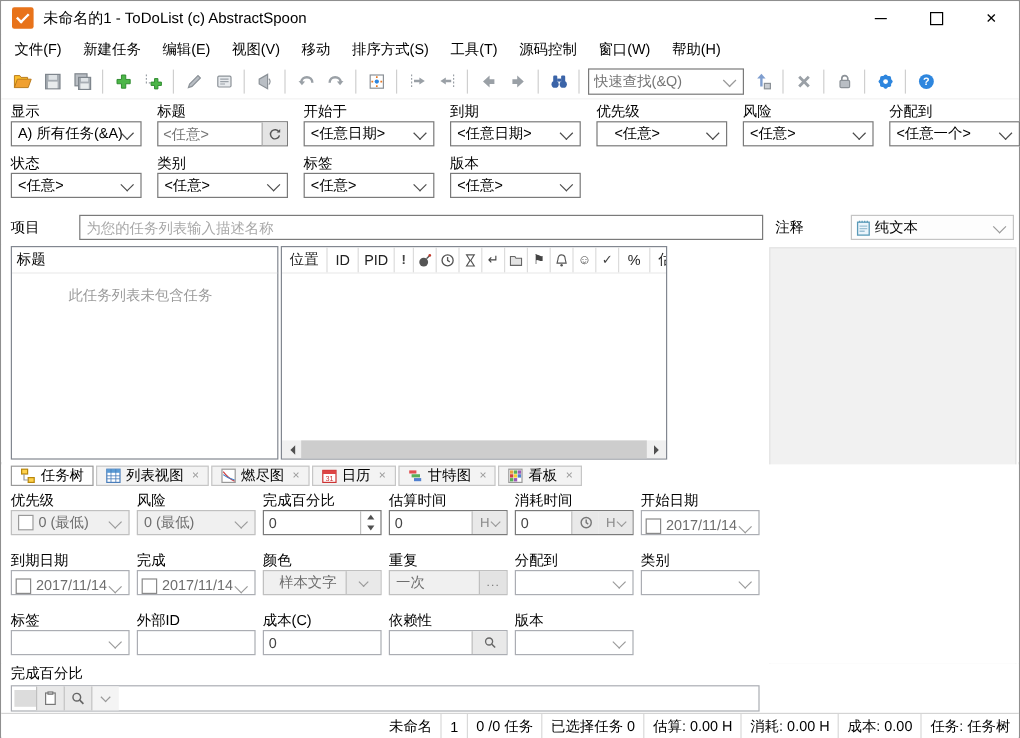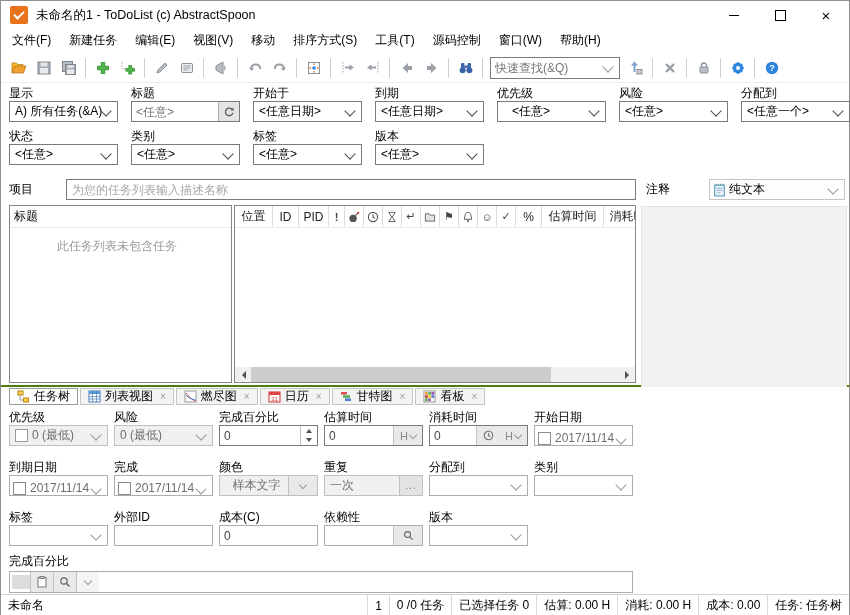--- a/index.html
+++ b/index.html
@@ -1,32 +1,32 @@
 <!DOCTYPE html>
 <html><head>
 <meta charset="utf-8">
 <style>
   html,body{margin:0;padding:0;background:#e6e6e6;}
   body{width:850px;height:615px;position:relative;font-family:"Liberation Sans","DejaVu Sans",sans-serif;font-size:12px;color:#000;overflow:hidden;}
-  #window{position:absolute;inset:0;background:#4d7c0f;border:1px solid #8f8f8f;box-sizing:border-box;}
+  #window{position:absolute;inset:0;background:#ffffff;border:1px solid #8f8f8f;box-sizing:border-box;}
   .band{position:absolute;left:0;right:0;box-sizing:border-box;}
 
   
   #titlebar{top:0;height:28px;display:flex;align-items:center;background:#fff;}
   .app-icon{width:18px;height:18px;margin:0 8px 0 9px;background:#e8731a;border-radius:2px;position:relative;flex:none;}
   .app-icon:before{content:"";position:absolute;left:4px;top:5px;width:8px;height:4px;border-left:2px solid #fff;border-bottom:2px solid #fff;transform:rotate(-45deg);}
   #title-text{font-size:12.5px;}
   .winbtns{margin-left:auto;display:flex;height:100%;}
   .wbtn{width:46px;height:100%;display:flex;align-items:center;justify-content:center;}
   .min-bar{width:10px;height:1px;background:#000;}
   .max-box{width:9px;height:9px;border:1px solid #000;}
   .close-x{font-size:15px;line-height:1;}
 
   
-  #menubar{top:28px;height:24px;display:flex;align-items:flex-start;padding-left:2px;background:#fff;}
+  #menubar{top:28px;height:24px;display:flex;align-items:center;padding-left:2px;background:#fff;}
   .mitem{padding:3px 9px;white-space:nowrap;}
 
   
   #toolbar{top:52px;height:30px;display:flex;align-items:center;padding-left:5px;background:#fff;border-bottom:1px solid #eee;}
   .tbtn{width:25px;height:24px;display:flex;align-items:center;justify-content:center;flex:none;}
   .tsep{width:1px;height:20px;background:#cfcfcf;margin:0 4px;flex:none;}
   #quickfind{width:130px;height:22px;border:1px solid #7a7a7a;display:flex;align-items:center;background:#fff;margin:0 3px;box-sizing:border-box;}
   #quickfind input{border:0;outline:0;flex:1;min-width:0;font:inherit;color:#9a9a9a;padding:0 4px;background:transparent;}
 
   
@@ -50,21 +50,21 @@
   #project-input{width:570px;height:21px;border:1px solid #7a7a7a;font:inherit;padding:0 5px;box-sizing:border-box;outline:0;}
   #project-input::placeholder{color:#a8a8a8;}
   #comments-label{margin-left:10px;}
   #comments-combo{margin-left:auto;width:136px;height:21px;border:1px solid #c4c4c4;display:flex;align-items:center;background:#fdfdfd;padding-left:3px;box-sizing:border-box;}
 
   
   #main{top:203px;height:181px;background:#fff;}
   #tree-panel{position:absolute;left:8px;top:1px;width:223px;height:178px;border:1px solid #828790;background:#fff;box-sizing:border-box;}
   #tree-header{height:21px;display:flex;align-items:center;padding-left:4px;border-bottom:1px solid #ececec;}
   #empty-text{color:#9a9a9a;margin:10px 0 0 47px;}
-  #cols-panel{position:absolute;left:233px;top:1px;width:402px;height:178px;border:1px solid #828790;background:#fff;overflow:hidden;box-sizing:border-box;text-align:center;}
+  #cols-panel{position:absolute;left:233px;top:1px;width:322px;height:178px;border:1px solid #828790;background:#fff;overflow:hidden;box-sizing:border-box;text-align:center;}
   #cols-header{height:21px;display:flex;border-bottom:1px solid #ececec;width:440px;}
   .hcell{display:flex;align-items:center;justify-content:center;border-right:1px solid #dcdcdc;height:100%;box-sizing:border-box;flex:none;color:#222;}
   .hglyph{font-size:11px;color:#444;}
   #hscroll{position:absolute;left:0;right:0;bottom:0;height:15px;background:#f0f0f0;display:flex;}
   .sb-arrow{width:16px;height:15px;display:flex;align-items:center;justify-content:center;flex:none;}
   .tri-l{width:0;height:0;border:4px solid transparent;border-right-color:#505050;margin-right:3px;}
   .tri-r{width:0;height:0;border:4px solid transparent;border-left-color:#505050;margin-left:3px;}
   #sb-thumb{width:300px;height:15px;background:#cdcdcd;}
   #comments-panel{position:absolute;left:640px;top:205px;width:206px;height:386px;background:#f1f1f1;border:1px solid #e3e3e3;box-sizing:border-box;}
 
@@ -91,21 +91,21 @@
 
   
   #filelinkrow{top:552px;height:41px;padding-left:8px;background:#fff;}
   #filelink-box{width:624px;height:22px;border:1px solid #abadb3;display:flex;align-items:center;background:#fff;box-sizing:border-box;margin-top:2px;}
   #fl-gray{width:18px;height:14px;background:#dcdcdc;margin-left:2px;flex:none;}
   .flbtn{width:22px;height:20px;background:#e9e9e9;border-left:1px solid #c0c0c0;display:flex;align-items:center;justify-content:center;flex:none;}
   .flbtn:first-of-type{margin-left:auto;}
 
   
   #statusbar{top:593px;height:22px;border-top:1px solid #d4d4d4;display:flex;align-items:center;background:#fff;}
-  #sb-file{padding:0 7px;flex:1;}
+  #sb-file{padding:0 7px;flex:1;text-align:right;}
   .seg{border-left:1px solid #d9d9d9;padding:0 7px;white-space:nowrap;height:100%;display:flex;align-items:center;}
 </style>
 </head>
 <body>
 
 <div id="window">
 
   <div id="titlebar" class="band">
     <span class="app-icon"></span>
     <span id="title-text">未命名的1 - ToDoList (c) AbstractSpoon</span>

